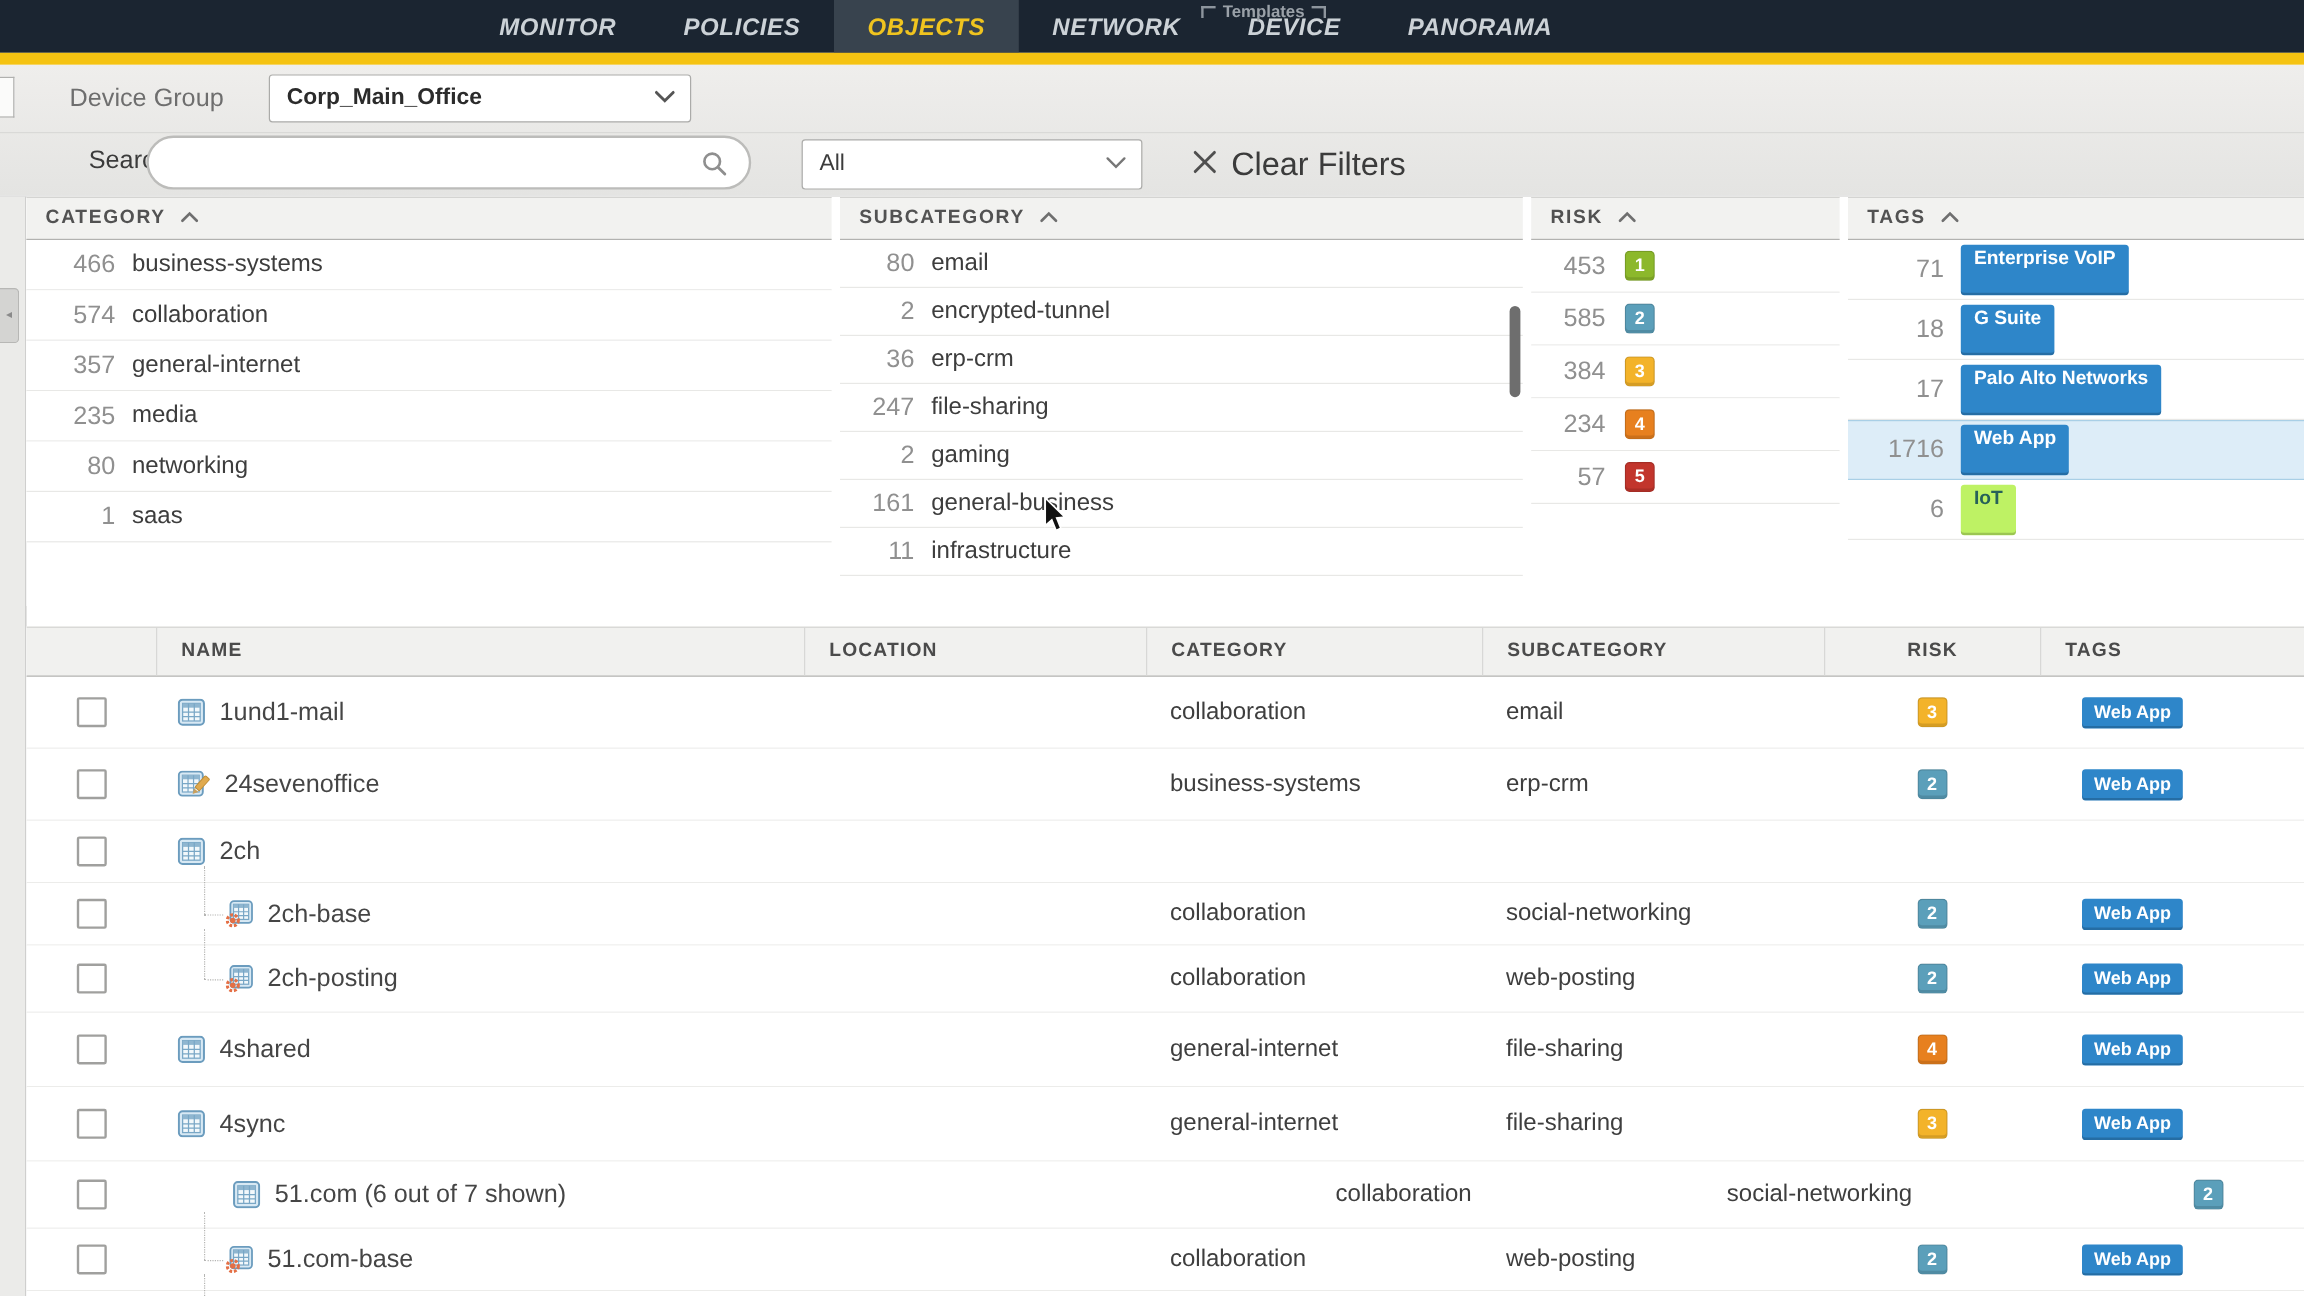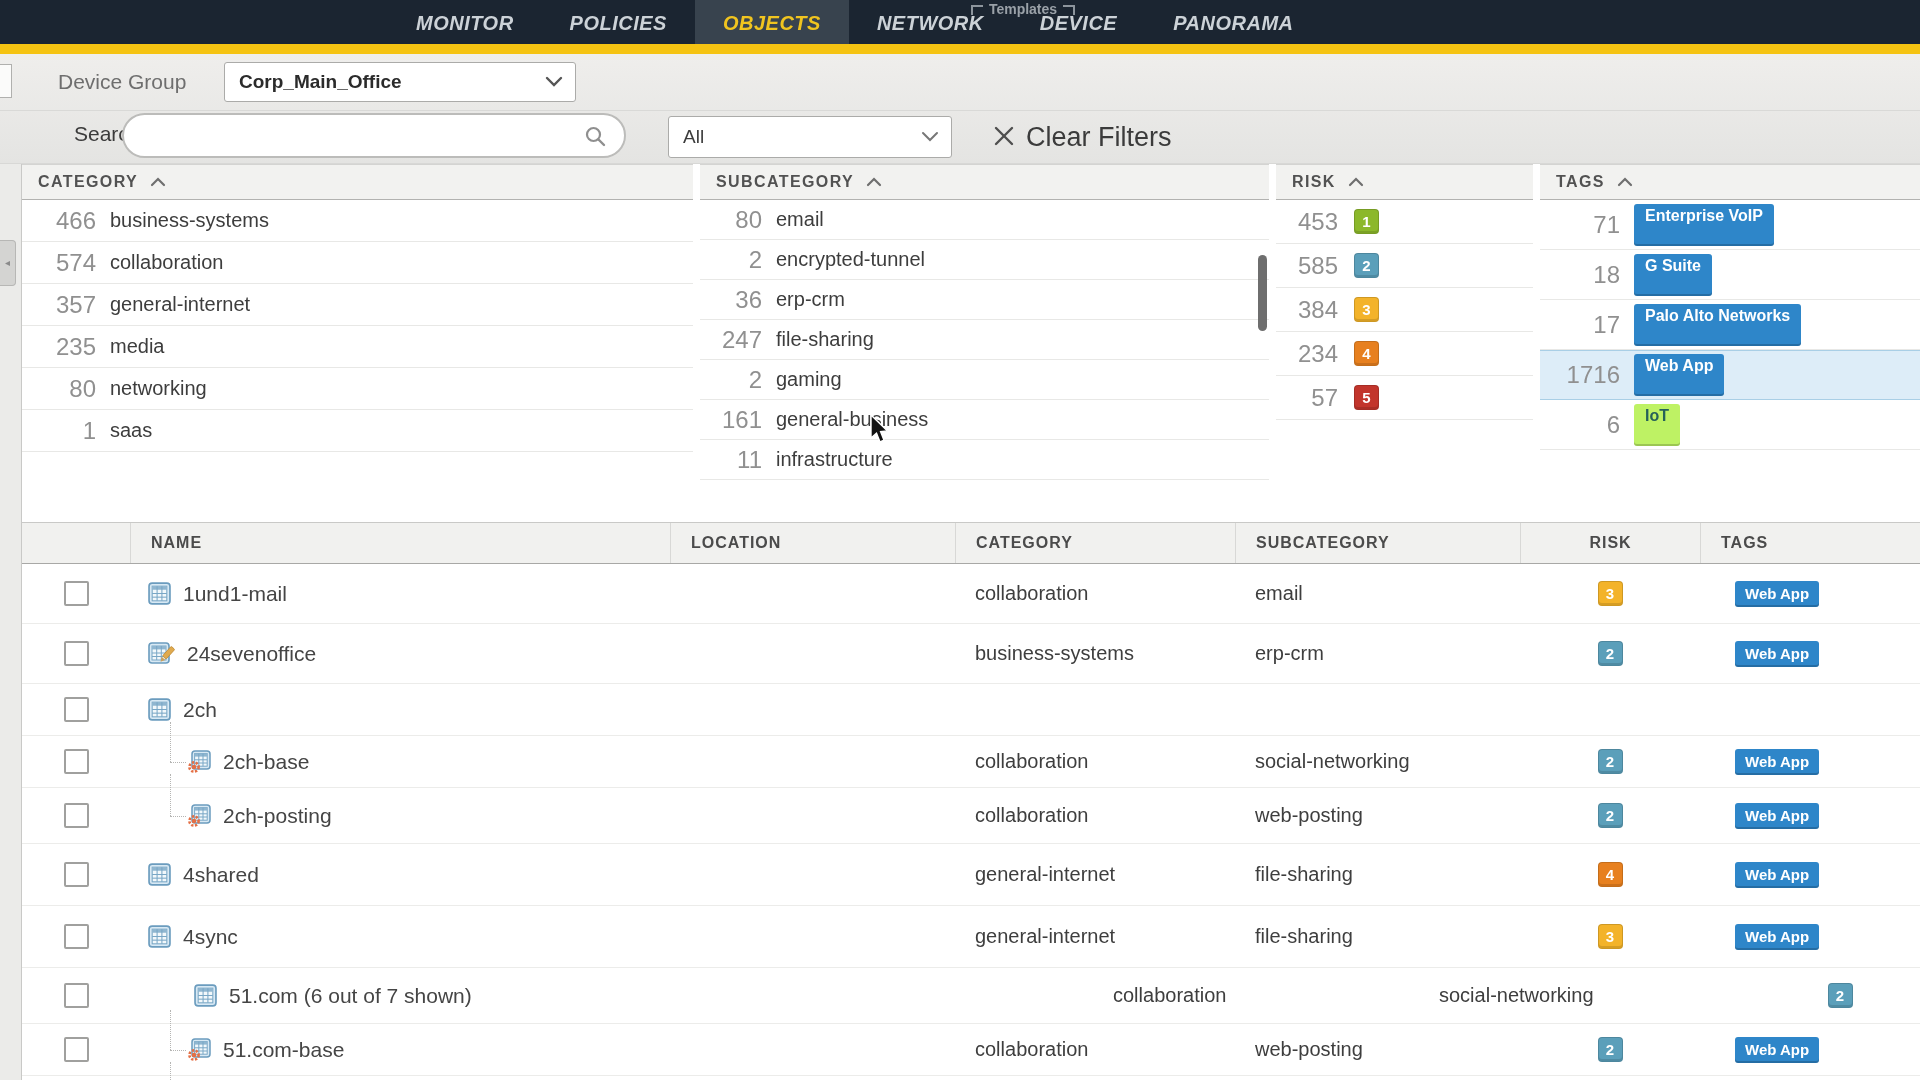--- a/index.html
+++ b/index.html
@@ -4,21 +4,21 @@
 <style>
   html,body{margin:0;padding:0;background:#fff;}
   *{box-sizing:border-box;font-family:"Liberation Sans",sans-serif;}
   #screen{position:relative;width:1920px;height:1080px;overflow:hidden;background:#fff;}
 
   
   .nav{position:absolute;left:0;top:0;width:1920px;height:44px;background:#1b2531;}
   .nav-tabs{position:absolute;left:388px;top:0;height:44px;display:flex;font-style:italic;}
   .nav-tab{height:44px;line-height:46px;padding:0 28px;color:#ccd2d7;font-size:20px;font-weight:700;letter-spacing:.5px;cursor:pointer;}
   .nav-tab.active{background:#38434e;color:#f0c41f;}
-  .tpl-bracket{position:absolute;left:938px;top:1px;width:170px;height:16px;display:flex;align-items:flex-start;justify-content:center;}
+  .tpl-bracket{position:absolute;left:968px;top:1px;width:170px;height:16px;display:flex;align-items:flex-start;justify-content:center;}
   .tpl-corner{width:12px;height:10px;border-top:2px solid #8d959d;margin-top:4px;}
   .tpl-corner.l{border-left:2px solid #8d959d;}
   .tpl-corner.r{border-right:2px solid #8d959d;}
   .tpl-label{color:#9aa1a8;font-size:14px;font-weight:700;padding:0 6px;white-space:nowrap;}
   .accent{position:absolute;left:0;top:44px;width:1920px;height:10px;background:#f5c312;}
 
   
   .band{position:absolute;left:0;top:54px;width:1920px;height:110px;background:linear-gradient(#efeeec,#e4e4e2);border-bottom:1px solid #d8d8d6;}
   .band-seam{position:absolute;left:0;top:56px;width:1920px;height:1px;background:#d9d9d7;}
   .stub-box{position:absolute;left:0;top:10px;width:12px;height:34px;background:#fbfbfa;border:1px solid #b0b0ae;border-left:none;}
@@ -42,21 +42,21 @@
   .left-strip{position:absolute;left:0;top:164px;width:22px;height:916px;background:#ebebe9;border-right:1px solid #c9c9c7;}
   .left-notch{position:absolute;left:0;top:240px;width:16px;height:46px;background:#d4d4d2;border:1px solid #b7b7b5;border-left:none;border-radius:0 4px 4px 0;color:#8a8a8a;font-size:10px;line-height:44px;text-align:center;}
 
   
   .filters-area{position:absolute;left:22px;top:164px;width:1898px;height:341px;background:#fff;}
   .fpanel{position:absolute;top:0;background:#fff;}
   .fpanel-hd{height:36px;background:#f2f2f0;border-top:1px solid #d4d4d2;border-bottom:1px solid #b2b2b0;display:flex;align-items:center;padding-left:16px;}
   .fpanel-hd .ttl{font-size:16px;font-weight:700;color:#525252;letter-spacing:1.4px;}
   .fpanel-hd .sort{margin-left:12px;}
   .frow{display:flex;align-items:center;border-bottom:1px solid #e8e8e6;cursor:pointer;background:#fff;}
-  .fcount{text-align:right;color:#909090;font-size:24px;flex:none;}
+  .fcount{text-align:right;color:#909090;font-size:21px;flex:none;}
   .flabel{margin-left:14px;color:#3d3d3d;font-size:20px;}
   .p-cat{left:0;width:671px;}   .p-cat .frow{height:42px;}  .p-cat .fcount{width:74px;}
   .p-sub{left:678px;width:569px;} .p-sub .frow{height:40px;} .p-sub .fcount{width:62px;}
   .p-risk{left:1254px;width:257px;} .p-risk .frow{height:44px;} .p-risk .fcount{width:62px;}
   .p-tags{left:1518px;width:380px;} .p-tags .frow{height:50px;} .p-tags .fcount{width:80px;}
   .p-tags .frow.selected{background:#ddedf8;border-top:1px solid #a9cfe6;border-bottom:1px solid #a9cfe6;}
   .badge{display:inline-flex;align-items:center;justify-content:center;width:25px;height:25px;border-radius:4px;color:#fff;font-size:15px;font-weight:700;margin-left:16px;border:1px solid rgba(0,0,0,.15);box-shadow:inset 0 -2px rgba(0,0,0,.12);}
   .pill{display:inline-block;margin-left:14px;padding:3px 11px 21px;border-radius:3px;font-size:16px;font-weight:700;box-shadow:inset 0 -2px rgba(0,0,0,.18);}
   .sub-scroll{position:absolute;right:2px;top:91px;width:9px;height:76px;background:#6e6e6e;border-radius:5px;}
 

